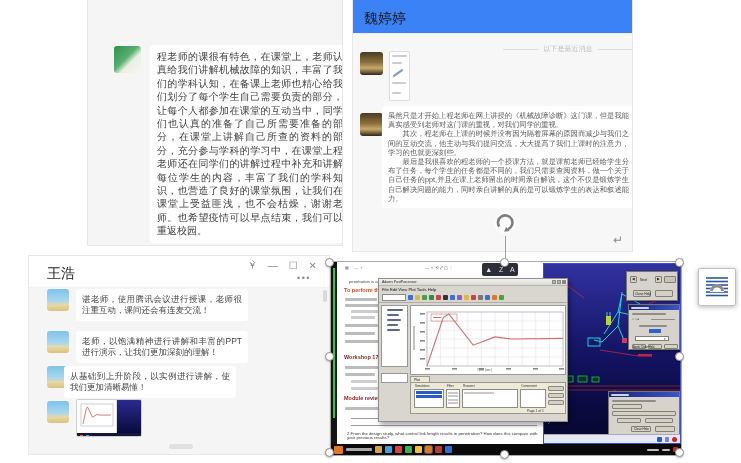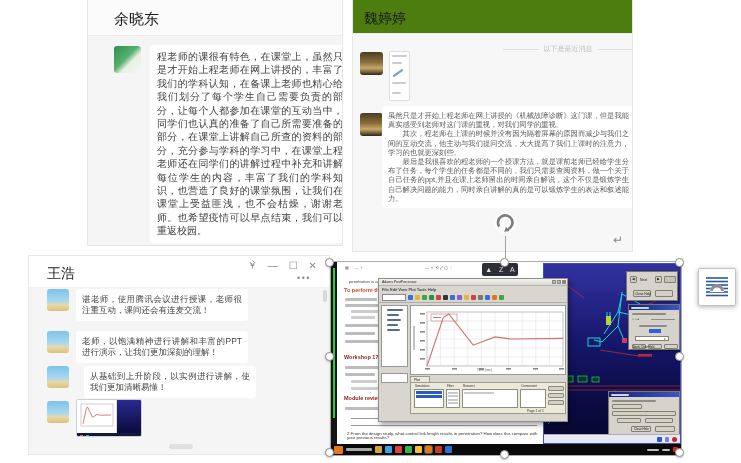--- a/index.html
+++ b/index.html
@@ -17,21 +17,21 @@
   .av-deku{background:linear-gradient(135deg,#2f8f4f 0%,#58b06f 45%,#e9f0e3 62%,#f6f6f1 100%)}
   .av-mona{background:linear-gradient(180deg,#4a3c22 0%,#8a6f3a 45%,#c9a96a 70%,#2e2618 100%)}
   .av-beach{background:linear-gradient(180deg,#7ec3e8 0%,#a9d8ef 55%,#e8d9a8 72%,#d9c27f 100%)}
 
   .panelA{left:87px;top:0;width:256px;height:246px;border-top:none}
   .panelA .phead{height:36px;padding:10px 0 0 26px}
   .panelA .ptitle{font-size:15px}
   .bubbleA{left:62px;top:45px;width:200px;padding:5px 7px;font-size:10px;line-height:13.4px}
 
   .panelB{left:352px;top:0;width:281px;height:252px;border-top:none;background:#f7f7f7}
-  .panelB .phead{height:34px;padding:9px 0 0 11px;background:#4d7c0f}
+  .panelB .phead{height:34px;padding:9px 0 0 11px;background:#3b82f6}
   .panelB .ptitle{font-size:14px}
   .divider{position:absolute;left:150px;top:44px;width:130px;display:flex;align-items:center;gap:5px}
   .divider .dline{flex:1;height:1px;background:#dedede}
   .divider .dtext{font-size:7px;color:#bdbdbd;white-space:nowrap}
   .bubbleB{left:29px;top:106px;width:253px;padding:5px 6px;font-size:7.3px;line-height:9.2px;color:#5a5a5a}
   .bubbleB p{margin:0;text-indent:2em}
   .bubbleB p.first{text-indent:0}
   .thumbB{position:absolute;left:36px;top:51px;width:21px;height:50px;background:#fff;border:1px solid #ddd;border-radius:2px;overflow:hidden}
   .thumbB i{display:block;position:absolute;background:#c9ccd4;height:2px;border-radius:1px}
 
@@ -101,26 +101,23 @@
   .retMark{position:absolute;left:613px;top:233px;color:#8a8a8a;font-size:12px;z-index:5}
   .lopt{position:absolute;left:698px;top:268px;width:38px;height:38px;background:#fff;border:1px solid #c2c2c2;border-radius:2px;
     box-shadow:0 1px 5px rgba(0,0,0,.3);display:flex;align-items:center;justify-content:center;z-index:30}
 </style>
 </head>
 <body>
 
 <div class="page">
 
   <section class="panel panelA">
-    <header class="phead">
-      <span class="ptitle">余晓东</span>
-    </header>
     <div class="avatar av-deku" style="left:26px;top:46px;width:27px;height:27px"></div>
     <div class="bubble bubbleA">
-      <span>程老师的课很有特色，在课堂上，虽然只是才开始上程老师在网上讲授的，丰富了我们的学科认知，在备课上老师也精心给我们划分了每个学生自己需要负责的部分，让每个人都参加在课堂的互动当中，同学们也认真的准备了自己所需要准备的部分，在课堂上讲解自己所查的资料的部分，充分参与学科的学习中，在课堂上程老师还在同学们的讲解过程中补充和讲解每位学生的内容，丰富了我们的学科知识，也营造了良好的课堂氛围，让我们在课堂上受益匪浅，也不会枯燥，谢谢老师。也希望疫情可以早点结束，我们可以重返校园。</span>
+      <span>程老师的课很有特色，在课堂上，老师认真给我们讲解机械故障的知识，丰富了我们的学科认知，在备课上老师也精心给我们划分了每个学生自己需要负责的部分，让每个人都参加在课堂的互动当中，同学们也认真的准备了自己所需要准备的部分，在课堂上讲解自己所查的资料的部分，充分参与学科的学习中，在课堂上程老师还在同学们的讲解过程中补充和讲解每位学生的内容，丰富了我们的学科知识，也营造了良好的课堂氛围，让我们在课堂上受益匪浅，也不会枯燥，谢谢老师。也希望疫情可以早点结束，我们可以重返校园。</span>
     </div>
   </section>
 
   <section class="panel panelB">
     <header class="phead">
       <span class="ptitle">魏婷婷</span>
     </header>
     <div class="divider">
       <i class="dline"></i>
       <span class="dtext">以下是最近消息</span>
@@ -163,21 +160,21 @@
     <div class="mrow" style="top:33px">
       <div class="avatar av-beach" style="left:18px;top:0;width:22px;height:22px"></div>
       <div class="bubble bubbleC" style="left:47px;top:0">谌老师，使用腾讯会议进行授课，老师很注重互动，课间还会有连麦交流！</div>
     </div>
     <div class="mrow" style="top:75px">
       <div class="avatar av-beach" style="left:18px;top:0;width:22px;height:22px"></div>
       <div class="bubble bubbleC" style="left:47px;top:0">老师，以饱满精神进行讲解和丰富的PPT进行演示，让我们更加深刻的理解！</div>
     </div>
     <div class="mrow" style="top:110px">
       <div class="avatar av-beach" style="left:18px;top:0;width:22px;height:22px"></div>
-      <div class="bubble bubbleC" style="left:55px;top:0">从基础到上升阶段，以实例进行讲解，使我们更加清晰易懂！</div>
+      <div class="bubble bubbleC" style="left:35px;top:0">从基础到上升阶段，以实例进行讲解，使我们更加清晰易懂！</div>
     </div>
     <div class="avatar av-beach" style="left:18px;top:145px;width:22px;height:22px"></div>
     <div class="imgMsg">
       <div class="abs" style="left:0;top:0;width:40px;height:33px;background:#fdfdfd;border-right:1px solid #ddd">
         <svg width="40" height="33">
             <rect x="4" y="4" width="32" height="22" fill="#fff" stroke="#bbb" stroke-width="0.7"></rect>
             <polyline id="miniplot" fill="none" stroke="#d2706e" stroke-width="0.9" points="6.0,24.0 9.4,8.2 10.5,7.0 15.5,17.2 20.0,14.5 23.4,15.2 34.0,15.0"></polyline>
           </svg>
       </div>
       <div class="abs" style="left:40px;top:0;width:26px;height:33px;background:linear-gradient(180deg,#2a2a90,#0a0a3c)"></div>

